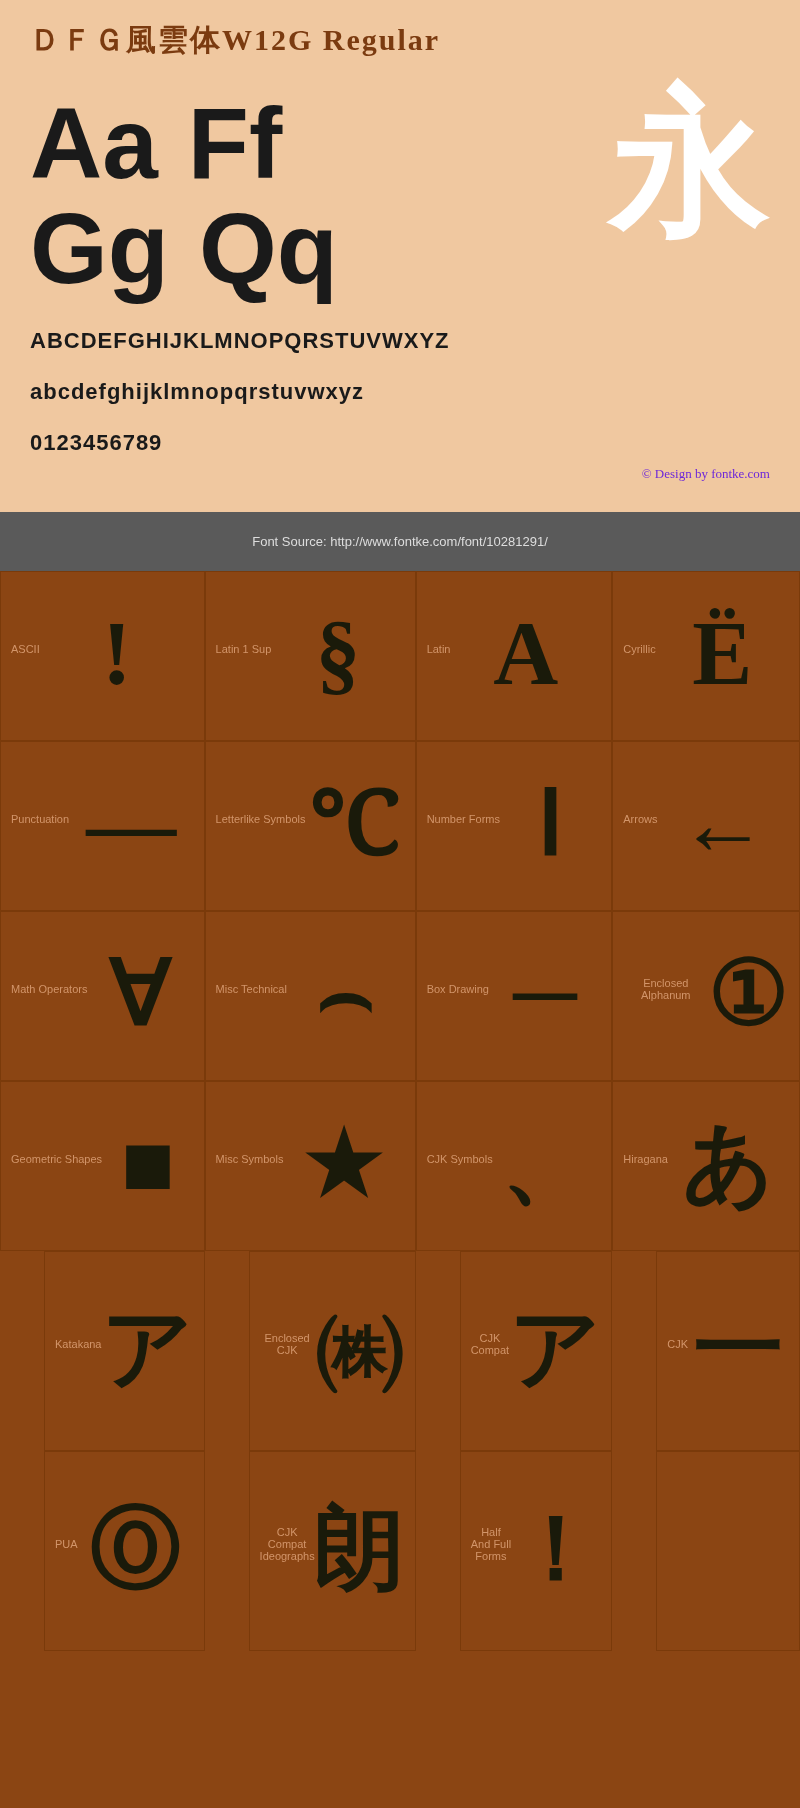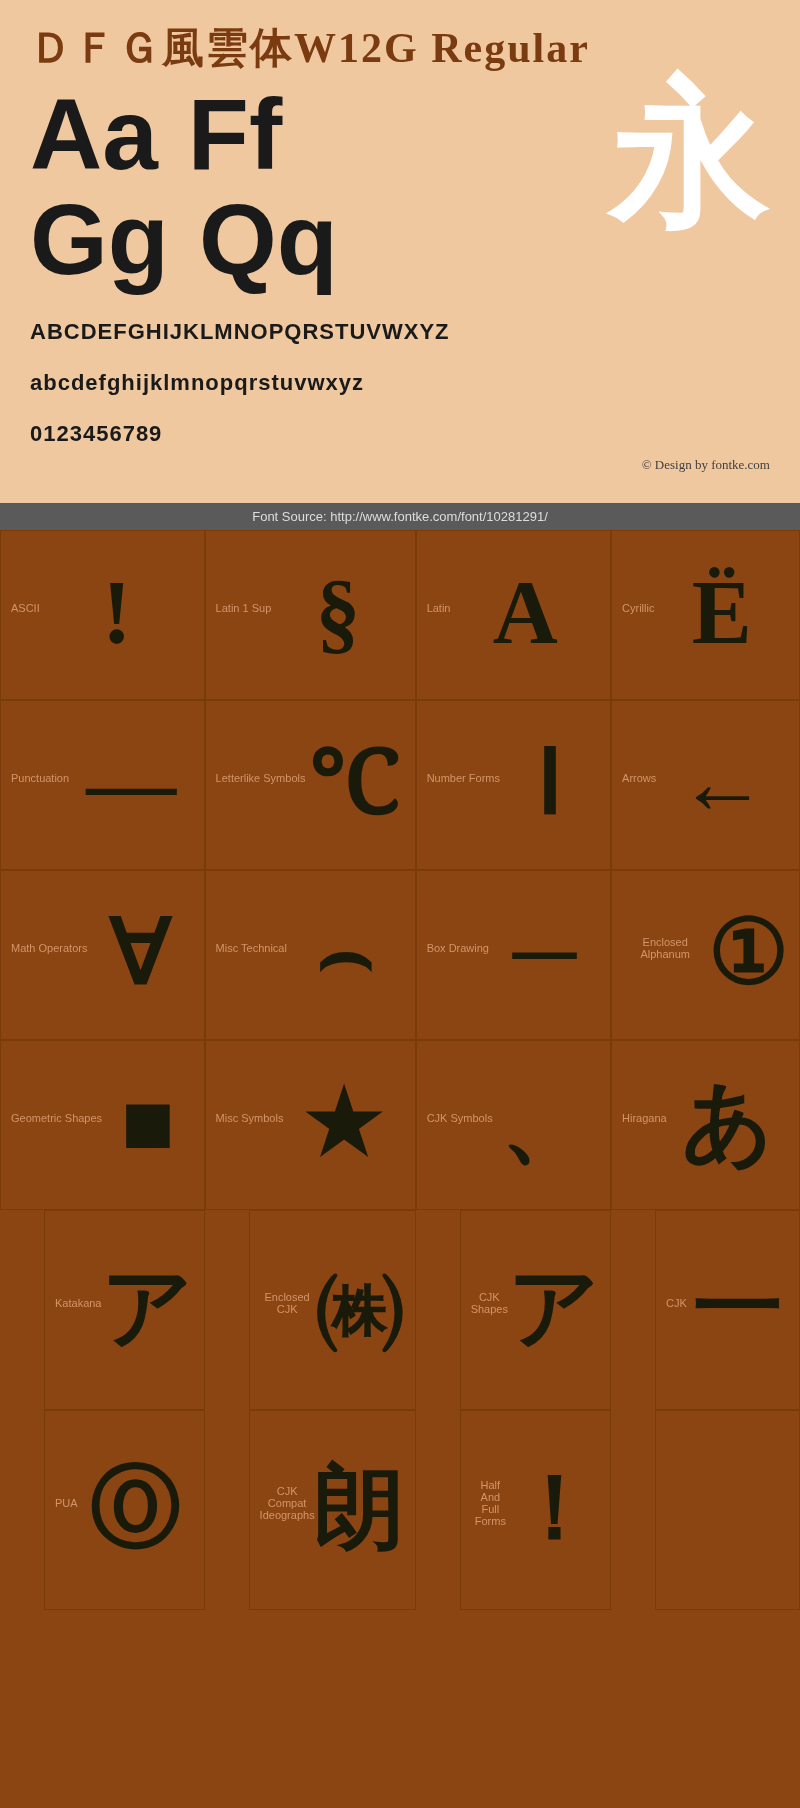--- a/index.html
+++ b/index.html
@@ -10,25 +10,25 @@
     }
 
     
     .header-section {
       background: #F0C8A0;
       padding: 20px 30px 30px 30px;
       position: relative;
     }
 
     .font-title {
-      font-size: 42px;
+      font-size: 30px;
       color: #7B3B10;
       font-weight: bold;
       font-family: serif;
-      margin-bottom: 8px;
+      margin-bottom: 32px;
       letter-spacing: 2px;
     }
 
     .specimen-area {
       display: flex;
       align-items: flex-start;
       margin-bottom: 8px;
     }
 
     .latin-letters {
@@ -64,30 +64,30 @@
       color: #1a1a1a;
       font-family: 'Arial Black', sans-serif;
       letter-spacing: 1px;
       margin-bottom: 4px;
       margin-top: 25px;
     }
 
     .copyright-line {
       text-align: right;
       font-size: 13px;
-      color: #404040;
+      color: #6d28d9;
       margin-top: 10px;
     }
 
     .source-bar {
       background: #5a5a5a;
       color: #ddd;
       text-align: center;
       font-size: 13px;
-      padding: 6px;
+      padding: 22px;
       font-family: sans-serif;
     }
 
     
     .grid-section {
       background: #8B4513;
       display: grid;
       grid-template-columns: repeat(4, 1fr);
     }
 
@@ -220,21 +220,21 @@
     </div>
     <div class="grid-cell tall">
       <div class="cell-label">Katakana</div>
       <div class="cell-symbol">ア</div>
     </div>
     <div class="grid-cell tall">
       <div class="cell-label">Enclosed CJK</div>
       <div class="cell-symbol">㈱</div>
     </div>
     <div class="grid-cell tall">
-      <div class="cell-label">CJK Shapes</div>
+      <div class="cell-label">CJK Compat</div>
       <div class="cell-symbol">ア</div>
     </div>
     <div class="grid-cell tall">
       <div class="cell-label">CJK</div>
       <div class="cell-symbol">一</div>
     </div>
     <div class="grid-cell tall">
       <div class="cell-label">PUA</div>
       <div class="cell-symbol">Ⓞ</div>
     </div>

